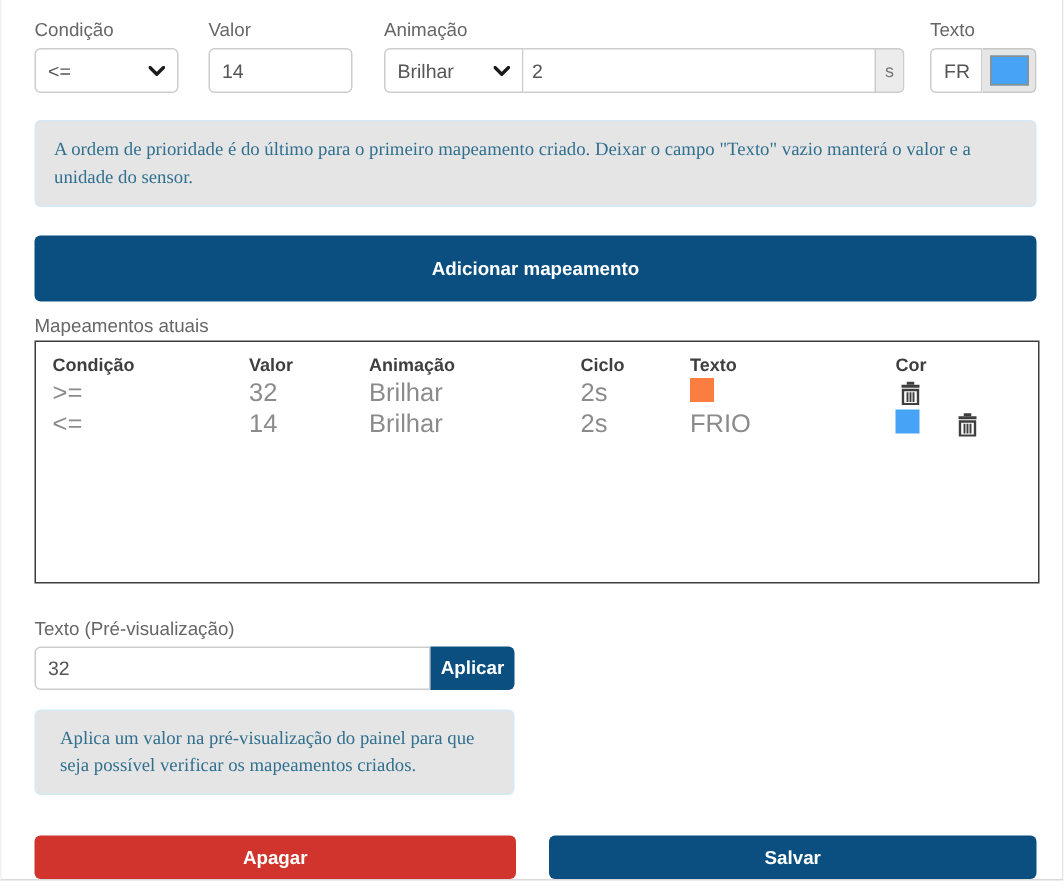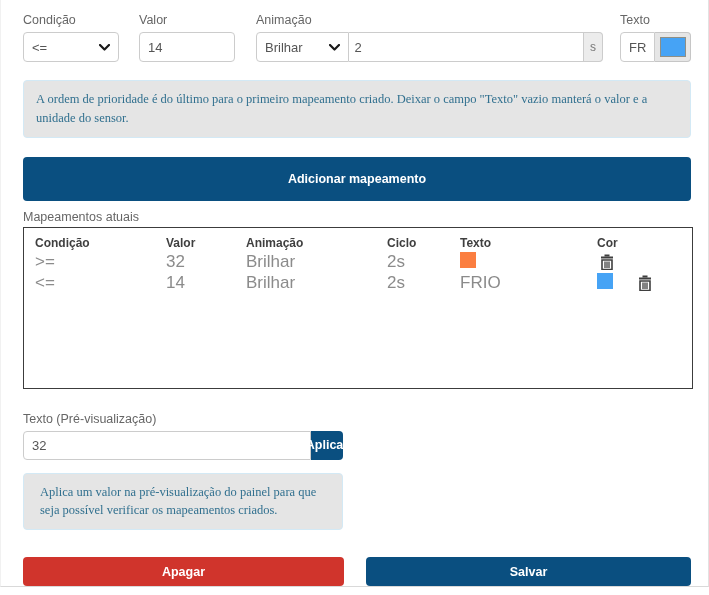--- a/index.html
+++ b/index.html
@@ -84,21 +84,21 @@
   .t-row { display:grid; grid-template-columns:131px 80px 141px 73px 137px 38px 30px; align-items:center; }
   .t-head { font-size:12px; font-weight:700; color:#3f3f3f; margin-bottom:2px; }
   .t-data { font-size:17px; color:#8b8b8b; height:21px; }
   .t-data .cell { white-space:nowrap; }
   .swatch { width:16px; height:16px; display:inline-block; }
   .trash-btn { background:none; border:none; cursor:pointer; width:20px; height:18px; padding:0; display:flex; align-items:center; justify-content:center; }
   
   .preview-label { margin-top:23px; }
   .preview-line { display:flex; width:320px; }
   .preview-input { flex:1; height:29px; border-radius:4px 0 0 4px; }
-  .btn-apply { width:32px; height:29px; border-radius:0 4px 4px 0; }
+  .btn-apply { width:56px; height:29px; border-radius:0 4px 4px 0; }
   
   .footer-row { display:flex; margin-top:27px; }
   .btn-delete { width:322px; height:29px; margin-right:22px; }
   .btn-save { width:326px; height:29px; }
 </style>
 </head>
 <body>
 
 <div class="panel">
 

